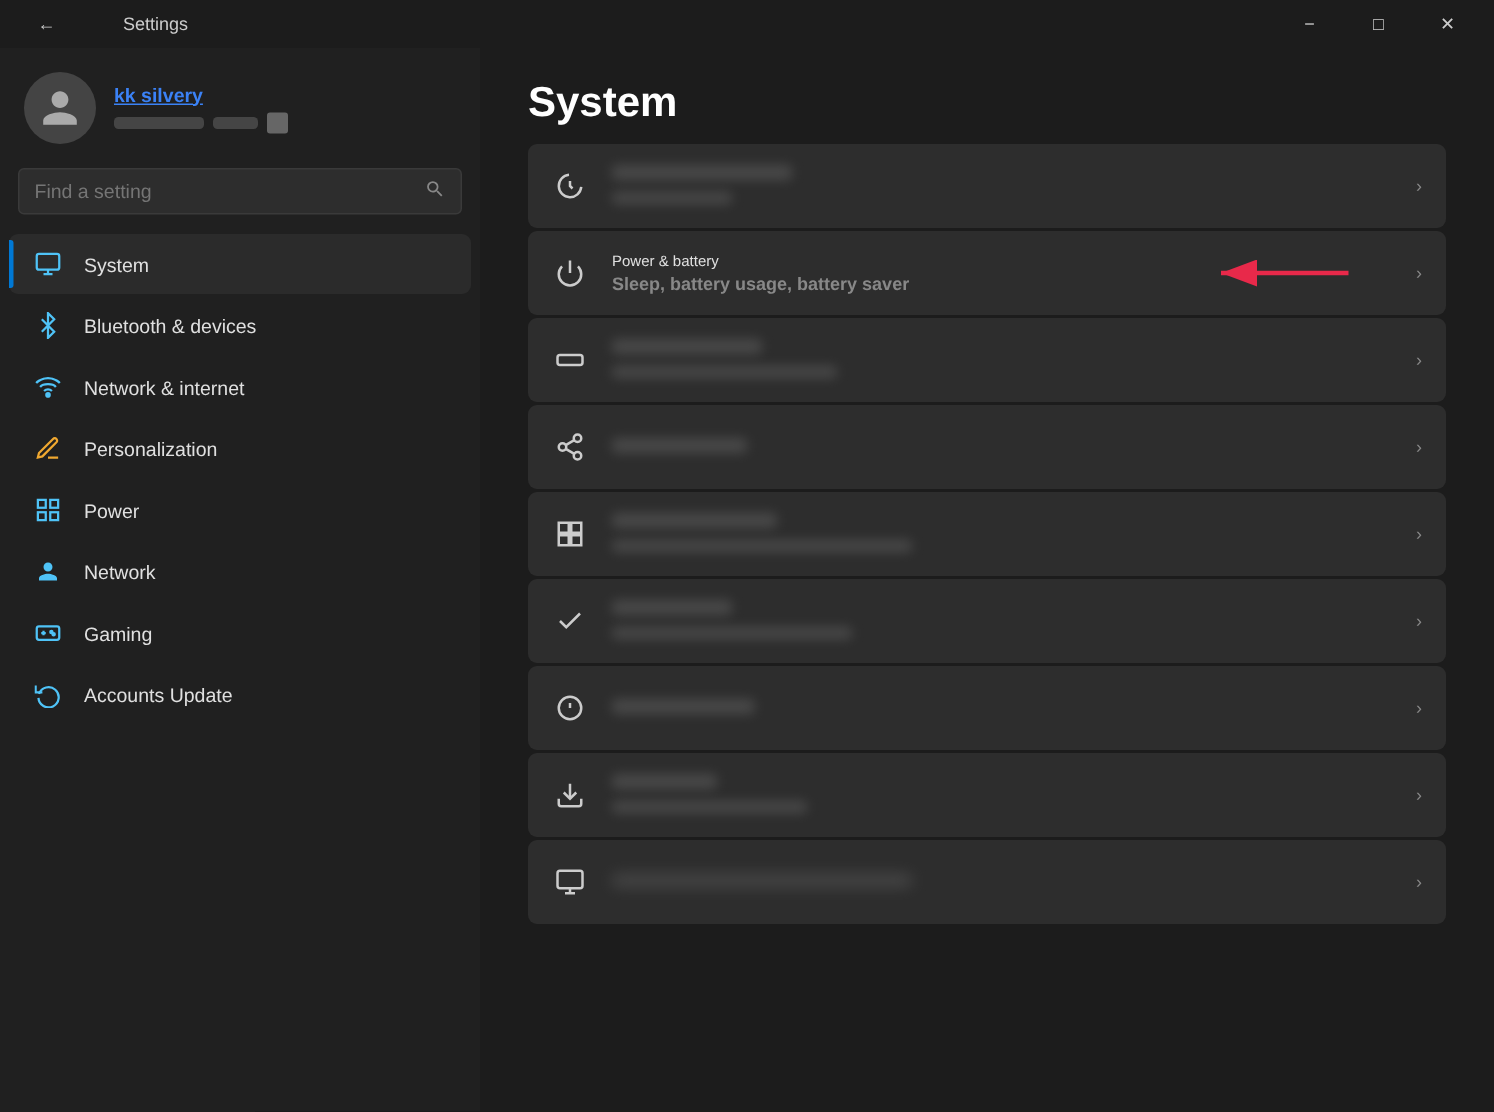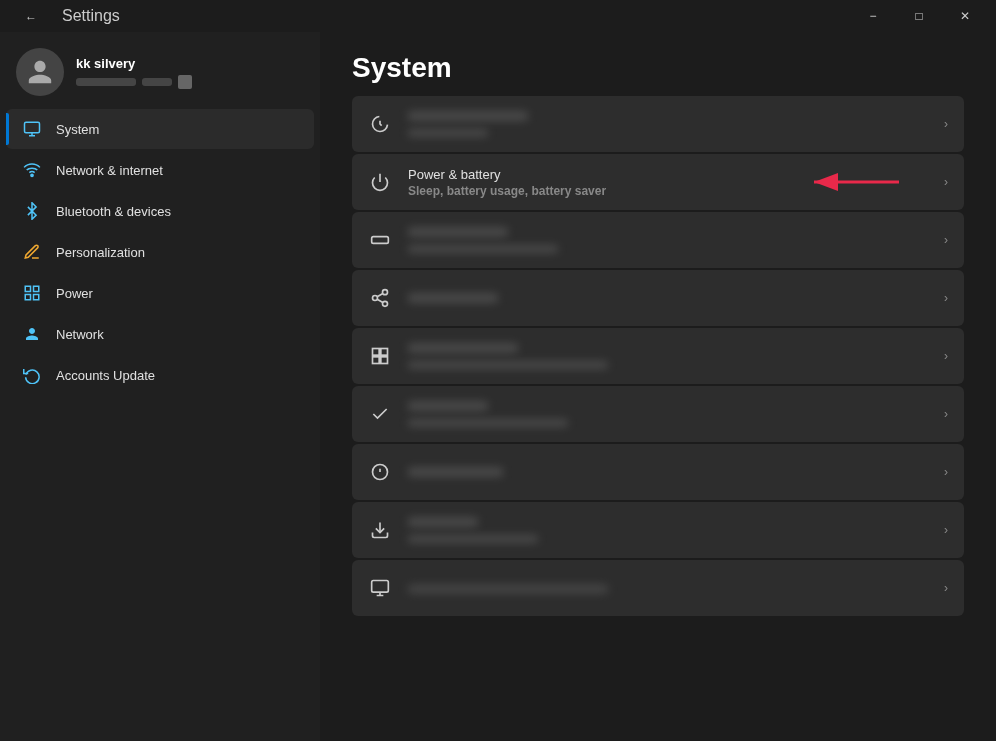--- a/index.html
+++ b/index.html
@@ -23,22 +23,23 @@
       justify-content: space-between;
       padding: 0 8px;
       flex-shrink: 0;
     }
     .titlebar-left {
       display: flex;
       align-items: center;
       gap: 8px;
     }
     .titlebar-title {
-      font-size: 16px;
+      font-size: 12px;
       color: #cccccc;
+      margin-left: 20px;
     }
     .titlebar-controls {
       display: flex;
       gap: 0;
     }
     .titlebar-btn {
       width: 46px;
       height: 32px;
       display: flex;
       align-items: center;
@@ -86,21 +87,22 @@
       flex-shrink: 0;
       color: #aaa;
       font-size: 22px;
     }
     .user-info {
       flex: 1;
     }
     .user-name {
       font-size: 13px;
       font-weight: 600;
-      color: #ffffff;
+      color: #3b82f6;
+      text-decoration: underline;
     }
     .user-bar {
       display: flex;
       align-items: center;
       gap: 6px;
       margin-top: 4px;
     }
     .user-bar-icon {
       width: 14px;
       height: 14px;
@@ -235,21 +237,21 @@
       justify-content: center;
       font-size: 18px;
       color: #ccc;
       flex-shrink: 0;
     }
 
     .settings-text {
       flex: 1;
     }
     .settings-label {
-      font-size: 13px;
+      font-size: 10px;
       color: #e0e0e0;
       font-weight: 500;
     }
     .settings-sublabel {
       font-size: 12px;
       color: #888;
       margin-top: 2px;
       font-weight: bold;
     }
 
@@ -302,56 +304,66 @@
       <div class="user-info">
         <div class="user-name">kk silvery</div>
         <div class="user-bar">
           <span class="blur-bar" style="width:60px; height:8px;"></span>
           <span class="blur-bar" style="width:30px; height:8px;"></span>
           <span class="user-bar-icon"></span>
         </div>
       </div>
     </div>
 
+    <div class="search-container">
+      <div class="search-box">
+        <input class="search-input" type="text" placeholder="Find a setting" style="">
+        <span class="search-icon-svg">
+          <svg width="14" height="14" viewBox="0 0 24 24" fill="#888">
+              <path d="M15.5 14h-.79l-.28-.27A6.47 6.47 0 0 0 16 9.5 6.5 6.5 0 1 0 9.5 16c1.61 0 3.09-.59 4.23-1.57l.27.28v.79l5 4.99L20.49 19l-4.99-5zm-6 0C7.01 14 5 11.99 5 9.5S7.01 5 9.5 5 14 7.01 14 9.5 11.99 14 9.5 14z"></path>
+            </svg>
+        </span>
+      </div>
+    </div>
 
     <nav>
 
       <div class="nav-item active">
         <div class="nav-icon icon-system">
           <svg width="18" height="18" viewBox="0 0 24 24" fill="#4fc3f7">
               <rect x="2" y="3" width="20" height="14" rx="2" ry="2" stroke="#4fc3f7" stroke-width="2" fill="none"></rect>
               <line x1="8" y1="21" x2="16" y2="21" stroke="#4fc3f7" stroke-width="2"></line>
               <line x1="12" y1="17" x2="12" y2="21" stroke="#4fc3f7" stroke-width="2"></line>
             </svg>
         </div>
         <span class="nav-label">System</span>
       </div>
 
       <div class="nav-item">
+        <div class="nav-icon icon-bluetooth">
+          <svg width="18" height="18" viewBox="0 0 24 24" fill="none" stroke="#4fc3f7" stroke-width="2">
+              <polyline points="6.5 6.5 17.5 17.5 12 23 12 1 17.5 6.5 6.5 17.5"></polyline>
+            </svg>
+        </div>
+        <span class="nav-label">Bluetooth &amp; devices</span>
+      </div>
+
+      <div class="nav-item">
         <div class="nav-icon icon-network">
           <svg width="18" height="18" viewBox="0 0 24 24" fill="none" stroke="#4fc3f7" stroke-width="2">
               <path d="M1.5 8.5S5.5 4 12 4s10.5 4.5 10.5 4.5"></path>
               <path d="M5 12s2-2.5 7-2.5 7 2.5 7 2.5"></path>
               <path d="M8.5 15.5S10 14 12 14s3.5 1.5 3.5 1.5"></path>
               <circle cx="12" cy="19" r="1.5" fill="#4fc3f7"></circle>
             </svg>
         </div>
         <span class="nav-label">Network &amp; internet</span>
       </div>
 
       <div class="nav-item">
-        <div class="nav-icon icon-bluetooth">
-          <svg width="18" height="18" viewBox="0 0 24 24" fill="none" stroke="#4fc3f7" stroke-width="2">
-              <polyline points="6.5 6.5 17.5 17.5 12 23 12 1 17.5 6.5 6.5 17.5"></polyline>
-            </svg>
-        </div>
-        <span class="nav-label">Bluetooth &amp; devices</span>
-      </div>
-
-      <div class="nav-item">
         <div class="nav-icon icon-personalization">
           <svg width="18" height="18" viewBox="0 0 24 24" fill="none" stroke="#f0a830" stroke-width="2">
               <path d="M12 20h9"></path>
               <path d="M16.5 3.5a2.121 2.121 0 0 1 3 3L7 19l-4 1 1-4L16.5 3.5z"></path>
             </svg>
         </div>
         <span class="nav-label">Personalization</span>
       </div>
 
       <div class="nav-item">
@@ -369,20 +381,31 @@
       <div class="nav-item">
         <div class="nav-icon icon-accounts">
           <svg width="18" height="18" viewBox="0 0 24 24" fill="#4fc3f7">
               <path d="M12 12c2.21 0 4-1.79 4-4s-1.79-4-4-4-4 1.79-4 4 1.79 4 4 4zm0 2c-2.67 0-8 1.34-8 4v2h16v-2c0-2.66-5.33-4-8-4z"></path>
             </svg>
         </div>
         <span class="nav-label">Network</span>
       </div>
 
 
+      <div class="nav-item">
+        <div class="nav-icon icon-gaming">
+          <svg width="18" height="18" viewBox="0 0 24 24" fill="none" stroke="#4fc3f7" stroke-width="2">
+              <rect x="2" y="6" width="20" height="12" rx="2"></rect>
+              <path d="M6 12h4M8 10v4"></path>
+              <circle cx="15" cy="11" r="1" fill="#4fc3f7"></circle>
+              <circle cx="17" cy="13" r="1" fill="#4fc3f7"></circle>
+            </svg>
+        </div>
+        <span class="nav-label">Gaming</span>
+      </div>
 
 
 
       <div class="nav-item">
         <div class="nav-icon icon-update">
           <svg width="18" height="18" viewBox="0 0 24 24" fill="none" stroke="#4fc3f7" stroke-width="2">
               <polyline points="1 4 1 10 7 10"></polyline>
               <path d="M3.51 15a9 9 0 1 0 .49-3.5"></path>
             </svg>
         </div>

